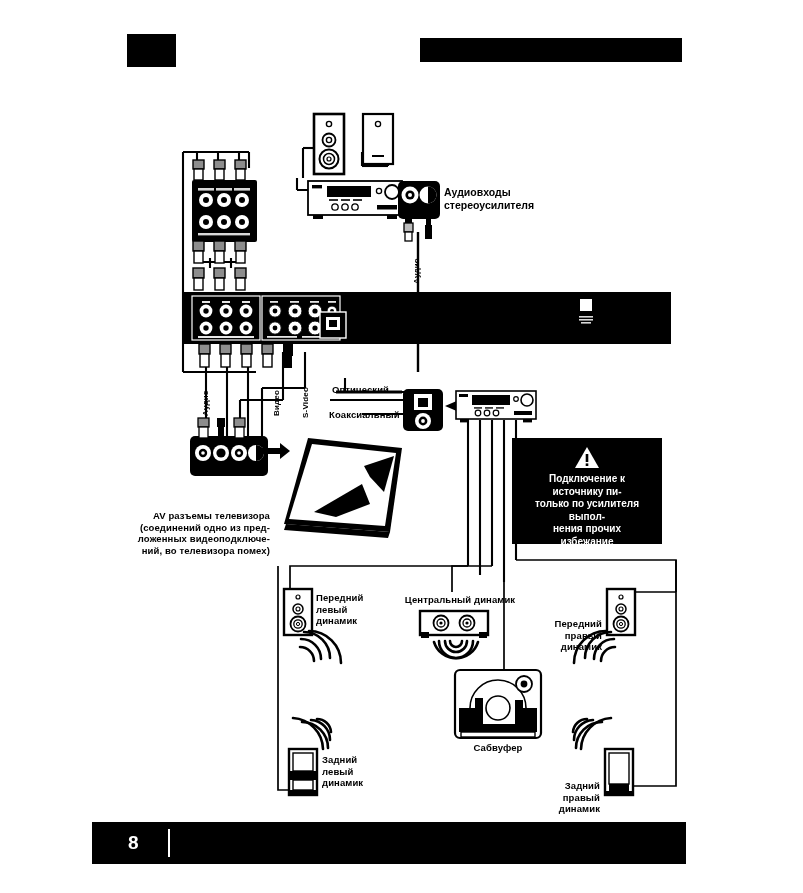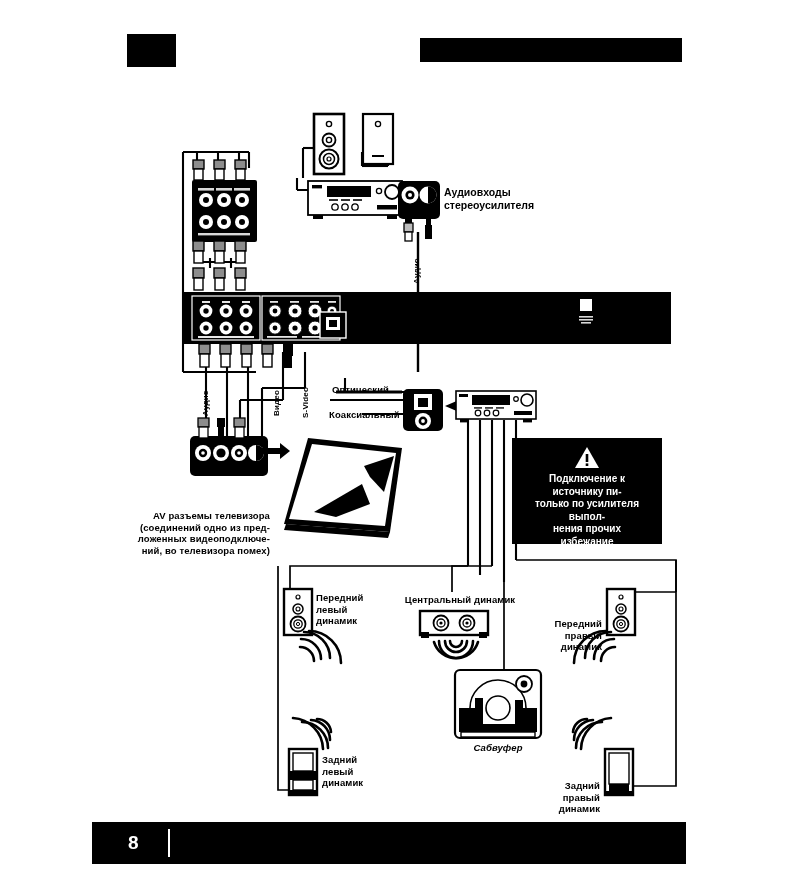--- a/index.html
+++ b/index.html
@@ -481,21 +481,21 @@
     <rect x="2" y="2" width="86" height="68" rx="5" fill="#fff" stroke="#000" stroke-width="2.2"></rect>
     <circle cx="45" cy="40" r="28" fill="#fff" stroke="#000" stroke-width="1.6"></circle>
     <circle cx="45" cy="40" r="12" fill="#fff" stroke="#000" stroke-width="1.6"></circle>
     <circle cx="71" cy="16" r="8" fill="#fff" stroke="#000" stroke-width="1.8"></circle>
     <circle cx="71" cy="16" r="3.4" fill="#000"></circle>
     <path d="M6,40 L22,40 L22,30 L30,30 L30,56 L6,56 Z" fill="#000"></path>
     <path d="M84,40 L70,40 L70,32 L62,32 L62,56 L84,56 Z" fill="#000"></path>
     <rect x="6" y="56" width="78" height="8" fill="#000"></rect>
     <rect x="8" y="64" width="74" height="5" fill="#fff" stroke="#000" stroke-width="1.4"></rect>
   </svg>
-  <div class="abs lbl ctr" style="left:448px;top:742px;width:100px;font-style:italic;">
+  <div class="abs lbl ctr" style="left:448px;top:742px;width:100px;">
     <div>Сабвуфер</div>
   </div>
 
   <svg class="abs" style="left:292px;top:710px;width:40px;height:40px;" viewBox="0 0 40 40">
     <g fill="none" stroke="#000" stroke-width="2.6" stroke-linecap="round">
       <path d="M36,38 A26,26 0 0 0 10,12"></path>
       <path d="M31,39 A32,32 0 0 0 1,8"></path>
       <path d="M38,30 A20,20 0 0 0 19,10"></path>
       <path d="M39,22 A14,14 0 0 0 25,9"></path>
     </g>

